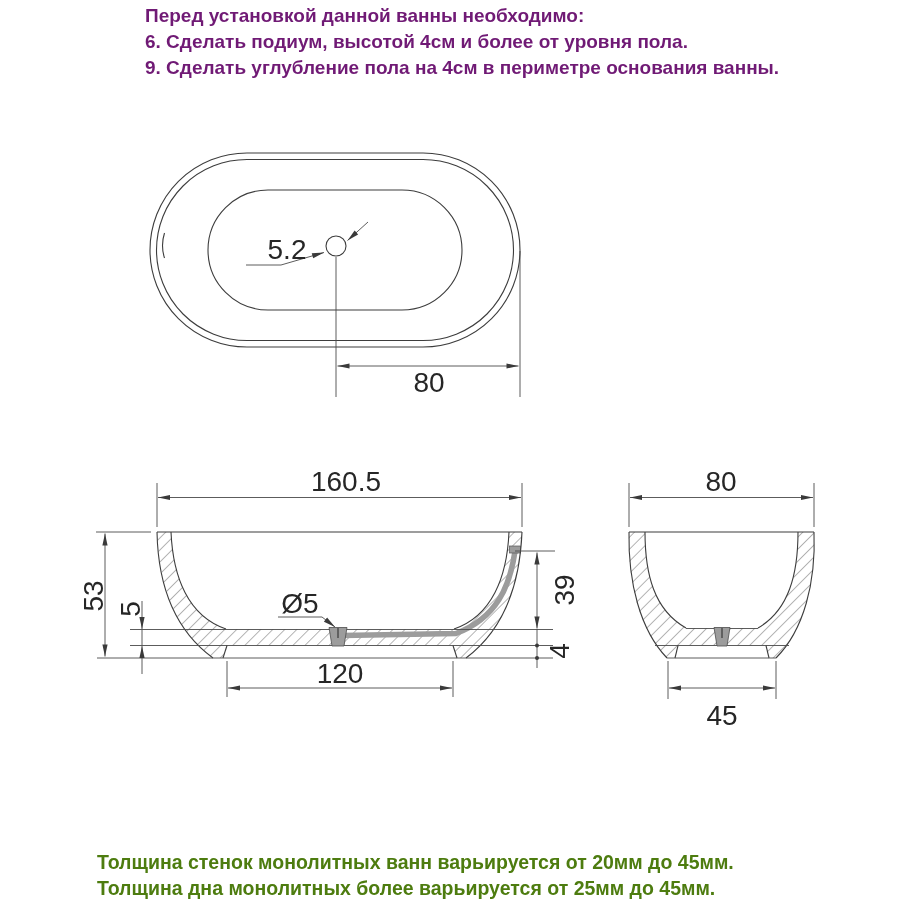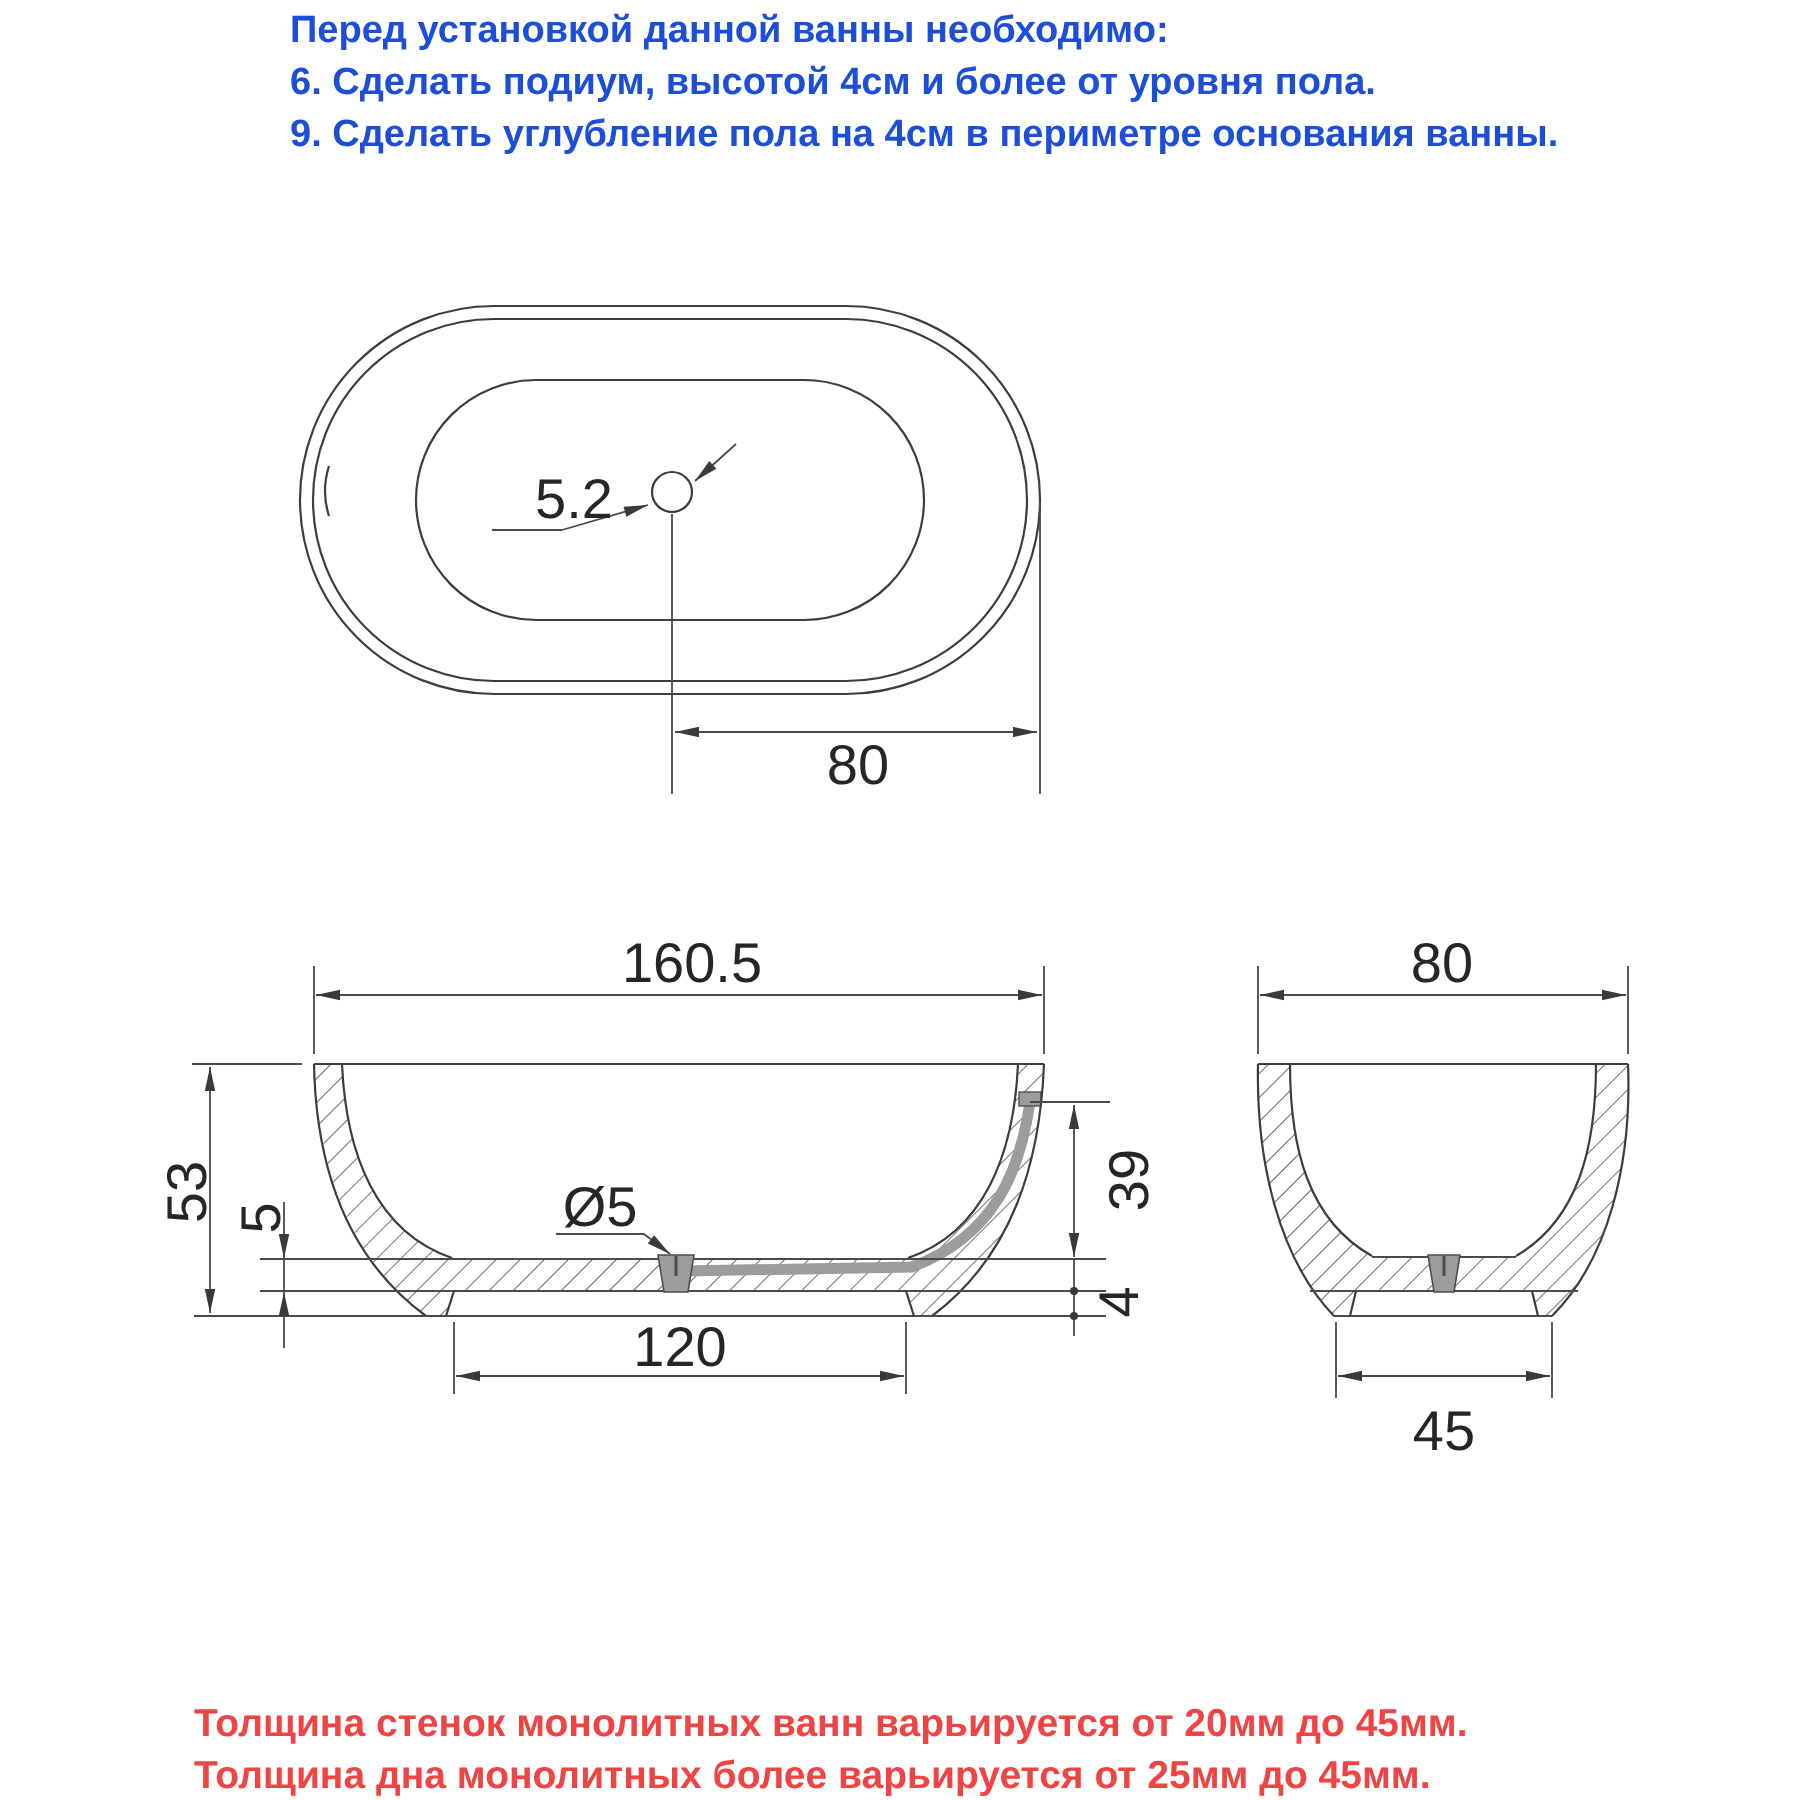--- a/index.html
+++ b/index.html
@@ -1,19 +1,19 @@
 <!DOCTYPE html>
 <html><head>
 <meta charset="utf-8">
 <style>
   html,body{margin:0;padding:0;}
   body{width:900px;height:900px;background:#ffffff;font-family:"Liberation Sans",sans-serif;}
   .page{position:relative;width:900px;height:900px;background:#fff;overflow:hidden;}
-  .note-top{position:absolute;left:145px;top:3px;font-size:19px;line-height:26px;font-weight:bold;color:#1d4ed8;}
-  .note-bottom{position:absolute;left:97px;top:849px;font-size:19.5px;line-height:26px;font-weight:bold;color:#ef4444;}
+  .note-top{position:absolute;left:145px;top:3px;font-size:19px;line-height:26px;font-weight:bold;color:#701a75;}
+  .note-bottom{position:absolute;left:97px;top:849px;font-size:19.5px;line-height:26px;font-weight:bold;color:#4d7c0f;}
   svg.drawing{position:absolute;left:0;top:0;}
   svg .ol{fill:none;stroke:#3d3d3d;stroke-width:1.1;}
   svg .thin{fill:none;stroke:#4a4a4a;stroke-width:0.9;}
   svg .dimtxt{fill:#262626;font-size:28px;font-family:"Liberation Sans",sans-serif;}
 </style>
 </head>
 <body>
 
 <div class="page">
 

